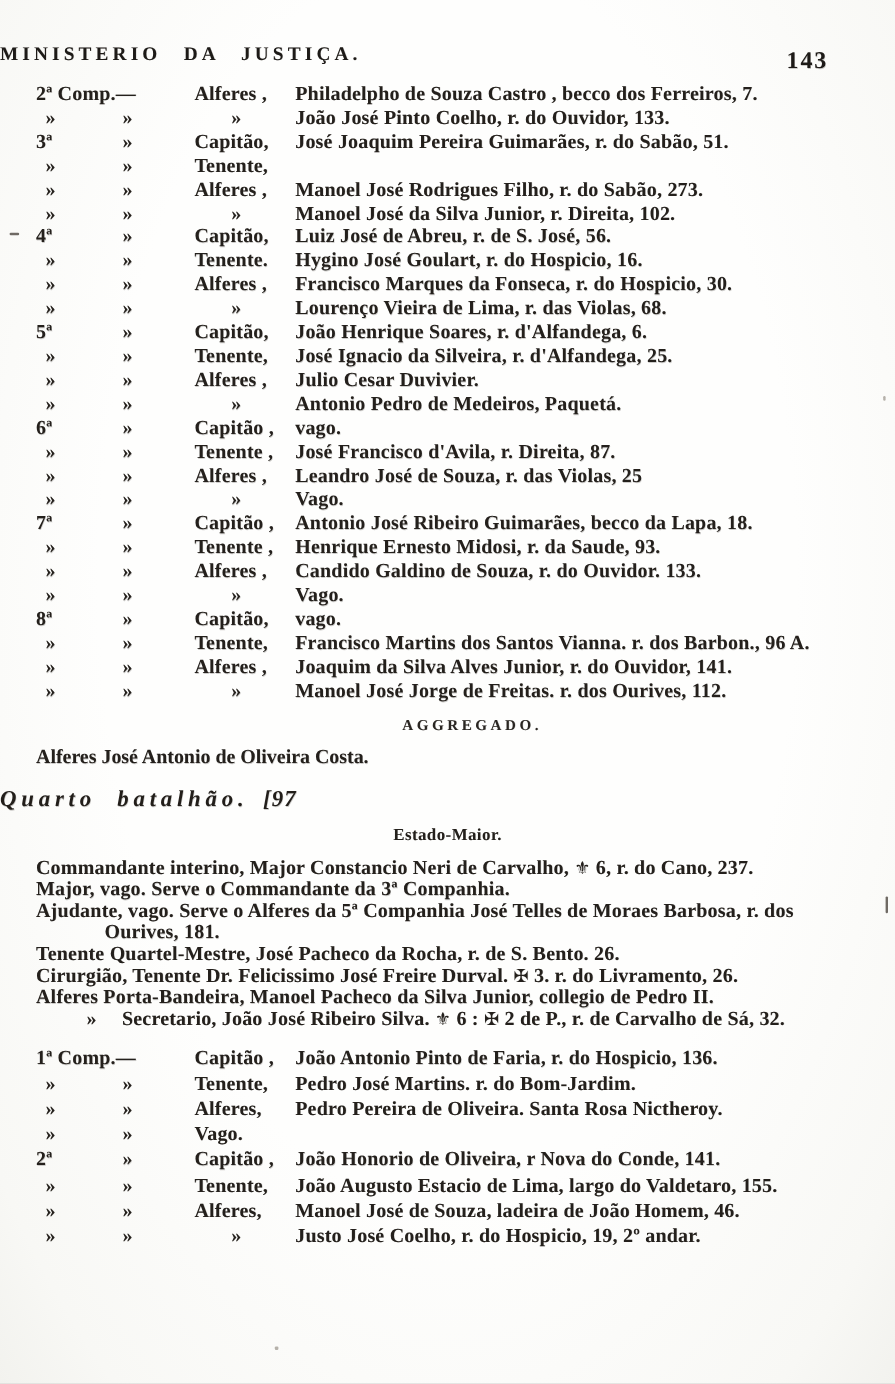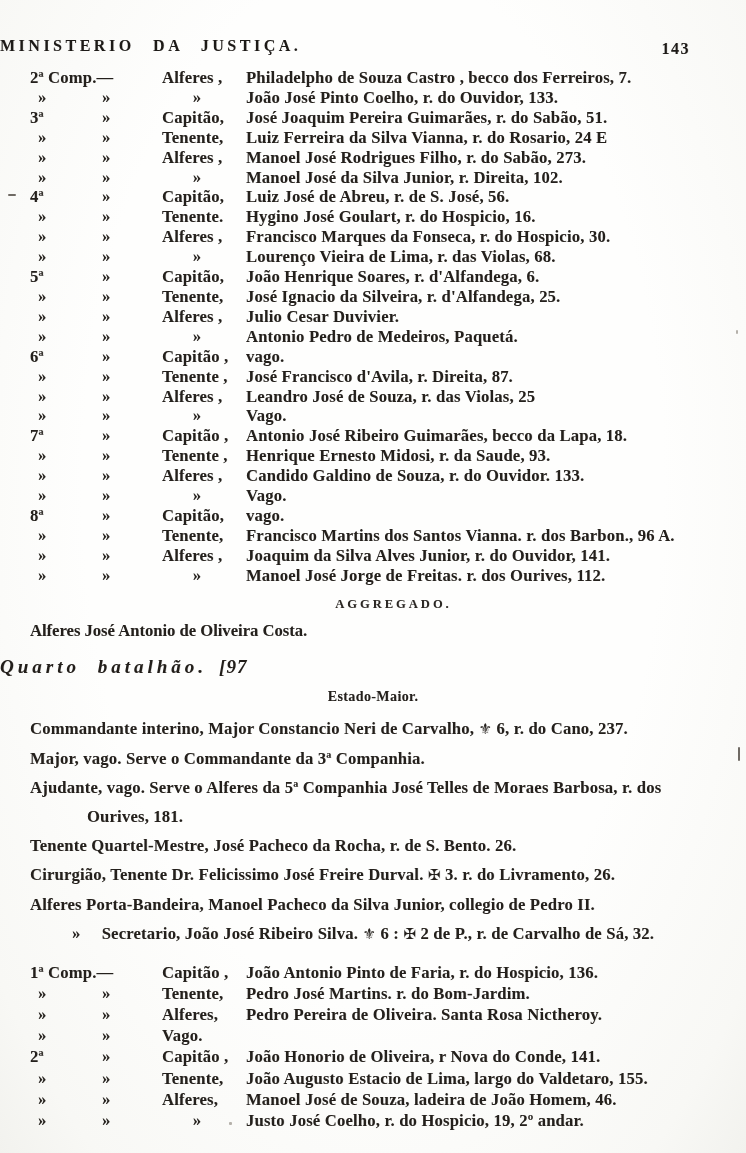--- a/index.html
+++ b/index.html
@@ -20,21 +20,21 @@
   .masthead{position:relative;padding-top:37px;}
   .masthead-title{
     text-align:left;
     font-size:16px;
     letter-spacing:3.5px;
     word-spacing:11px;
     color:#1d1a17;
   }
   .page-number{
     position:absolute;top:40px;right:56px;
-    font-size:16px;letter-spacing:1.5px;color:#1d1a17;font-family:Liberation Serif, serif;
+    font-size:20px;letter-spacing:1.5px;color:#1d1a17;font-family:Liberation Serif, serif;
   }
 
   
   .roster{margin:13px 16px 0 30px;}
   .roster-row{
     display:grid;
     grid-template-columns:70px 62px 84px 1fr;
     font-size:16.6px;
     line-height:19.9px;
     letter-spacing:0.2px;
@@ -78,21 +78,21 @@
     letter-spacing:0.4px;
   }
 
   
   .staff-list{margin-top:9px;}
   .staff-list p{
     margin:0 20px 0 30px;
     padding-left:57px;
     text-indent:-57px;
     font-size:16.6px;
-    line-height:29px;
+    line-height:18px;
     letter-spacing:0.2px;
   }
   .staff-list p.deep{padding-left:75px;text-indent:-33px;}
   .order-icon{
     font-family:"DejaVu Sans",sans-serif;
     font-weight:400;
     font-size:15px;
     text-indent:0;
     display:inline-block;
   }
@@ -127,21 +127,20 @@
       <div class="roster-row">
         <span class="c1">3ª</span>
         <span class="c2 ditto">»</span>
         <span class="c3">Capitão,</span>
         <span class="c4">José Joaquim Pereira Guimarães, r. do Sabão, 51.</span>
       </div>
       <div class="roster-row">
         <span class="c1 ditto">»</span>
         <span class="c2 ditto">»</span>
         <span class="c3">Tenente,</span>
-        <span class="c4">Luiz Ferreira da Silva Vianna, r. do Rosario, 24 E</span>
       </div>
       <div class="roster-row">
         <span class="c1 ditto">»</span>
         <span class="c2 ditto">»</span>
         <span class="c3">Alferes ,</span>
         <span class="c4">Manoel José Rodrigues Filho, r. do Sabão, 273.</span>
       </div>
       <div class="roster-row">
         <span class="c1 ditto">»</span>
         <span class="c2 ditto">»</span>

